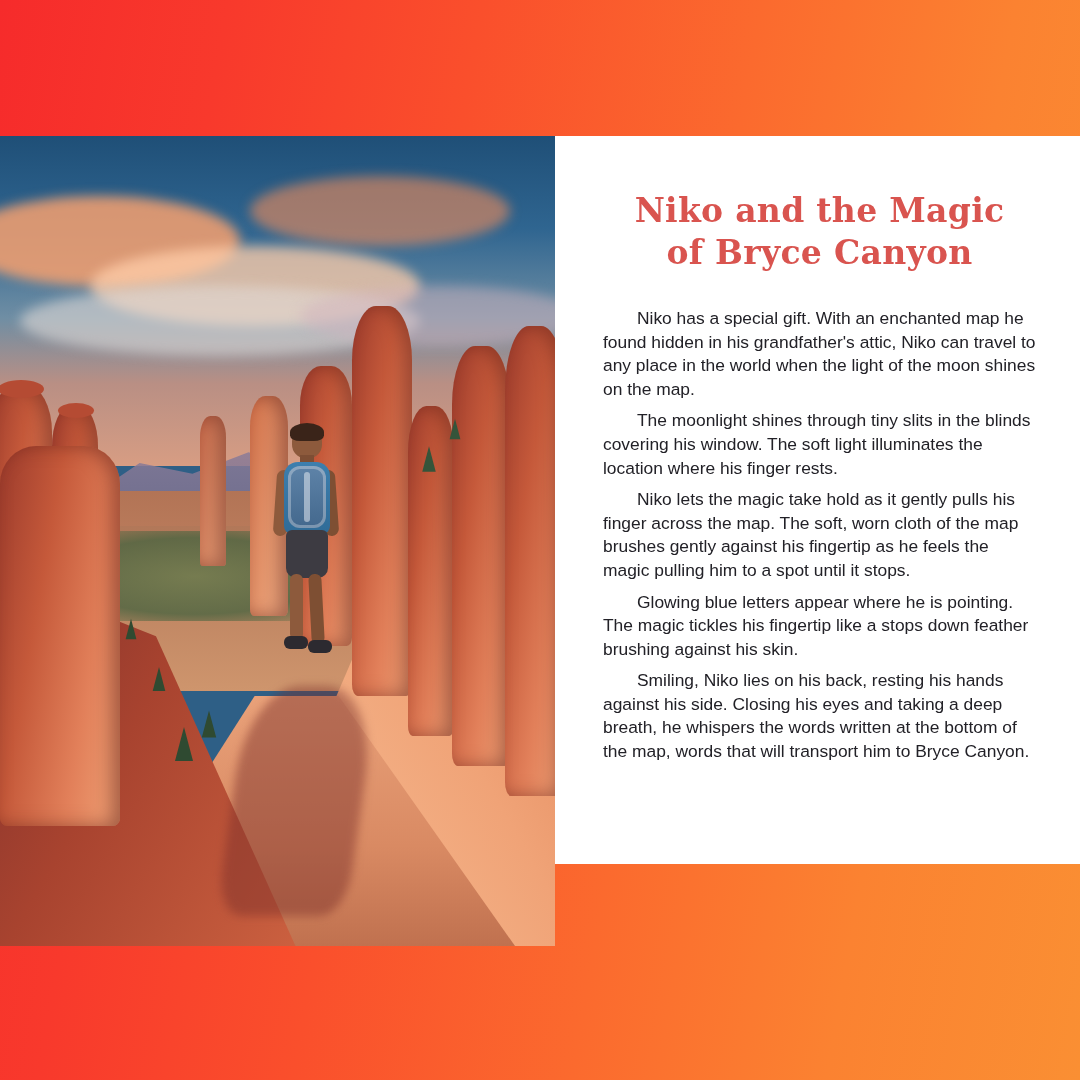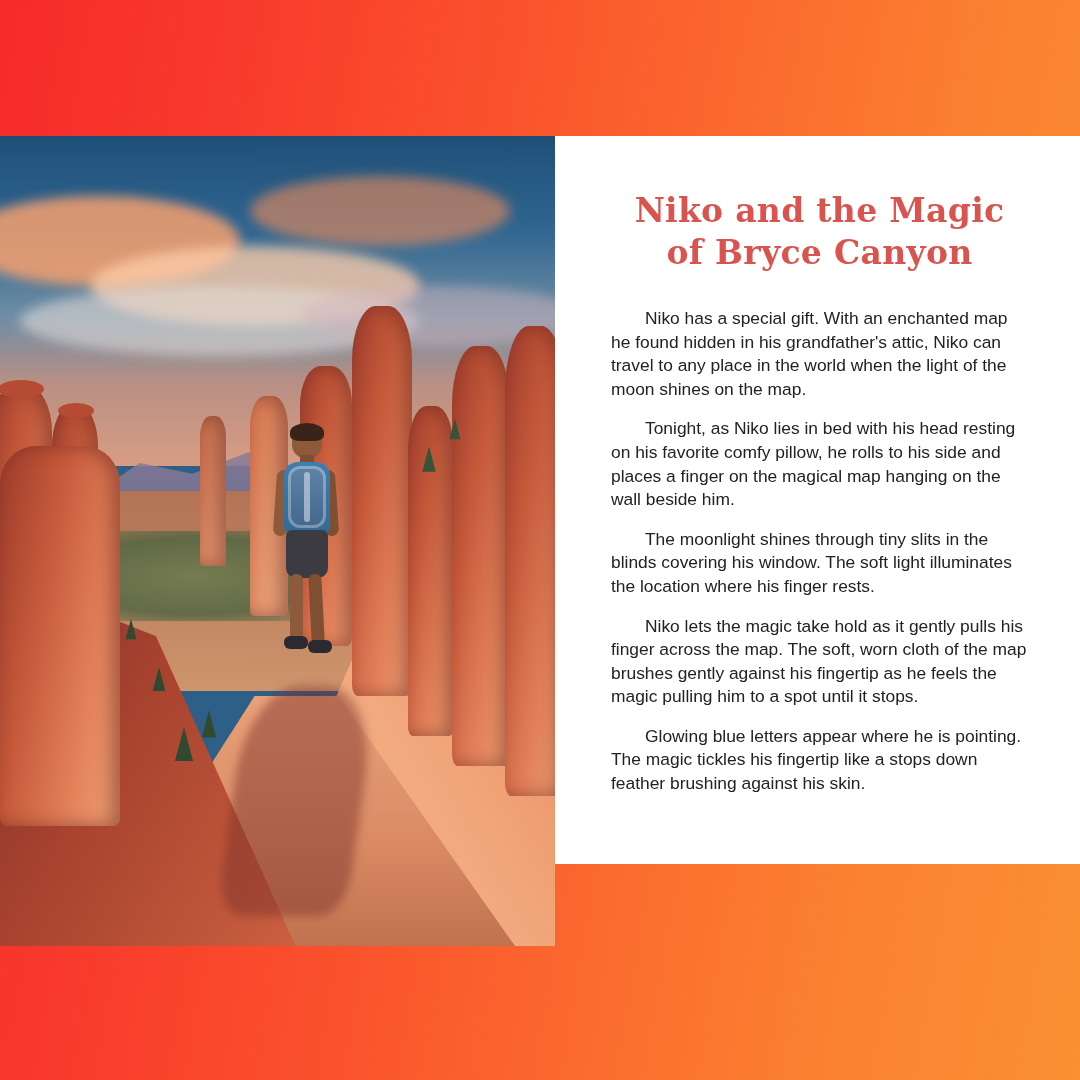--- a/index.html
+++ b/index.html
@@ -184,21 +184,21 @@
     color: #d9544f;
     font-family: "DejaVu Serif", serif;
     font-size: 33px;
     font-weight: 700;
     line-height: 1.26;
     letter-spacing: .3px;
     margin: 6px 0 34px 0;
     white-space: pre-line;
   }
   .story-body p {
-    margin: 16px;
+    margin: 8px;
     text-indent: 34px;
     color: #222127;
     font-family: "Liberation Sans", sans-serif;
     font-size: 17.4px;
     line-height: 1.355;
   }
 
   
   .bar-top { position: absolute; left: 0; top: 0; width: 1080px; height: 136px; }
   .bar-bottom { position: absolute; left: 0; top: 946px; width: 1080px; height: 134px; }
@@ -266,21 +266,21 @@
         <div class="shoe-l"></div>
         <div class="shoe-r"></div>
       </div>
     </div>
 
     <div class="text-col">
       <h1 class="story-title">Niko and the Magic
 of Bryce Canyon</h1>
       <div class="story-body">
         <p>Niko has a special gift. With an enchanted map he found hidden in his grandfather's attic, Niko can travel to any place in the world when the light of the moon shines on the map.</p>
-        <p>Tonight, as Niko lies in bed with his head resting on his favorite comfy pillow, he rolls to his side and places a finger on the magical map hanging on the wall beside him.</p>
         <p>The moonlight shines through tiny slits in the blinds covering his window. The soft light illuminates the location where his finger rests.</p>
         <p>Niko lets the magic take hold as it gently pulls his finger across the map. The soft, worn cloth of the map brushes gently against his fingertip as he feels the magic pulling him to a spot until it stops.</p>
         <p>Glowing blue letters appear where he is pointing. The magic tickles his fingertip like a stops down feather brushing against his skin.</p>
+        <p>Smiling, Niko lies on his back, resting his hands against his side. Closing his eyes and taking a deep breath, he whispers the words written at the bottom of the map, words that will transport him to Bryce Canyon.</p>
       </div>
     </div>
 
   </div>
 </div>
 
 </body></html>

